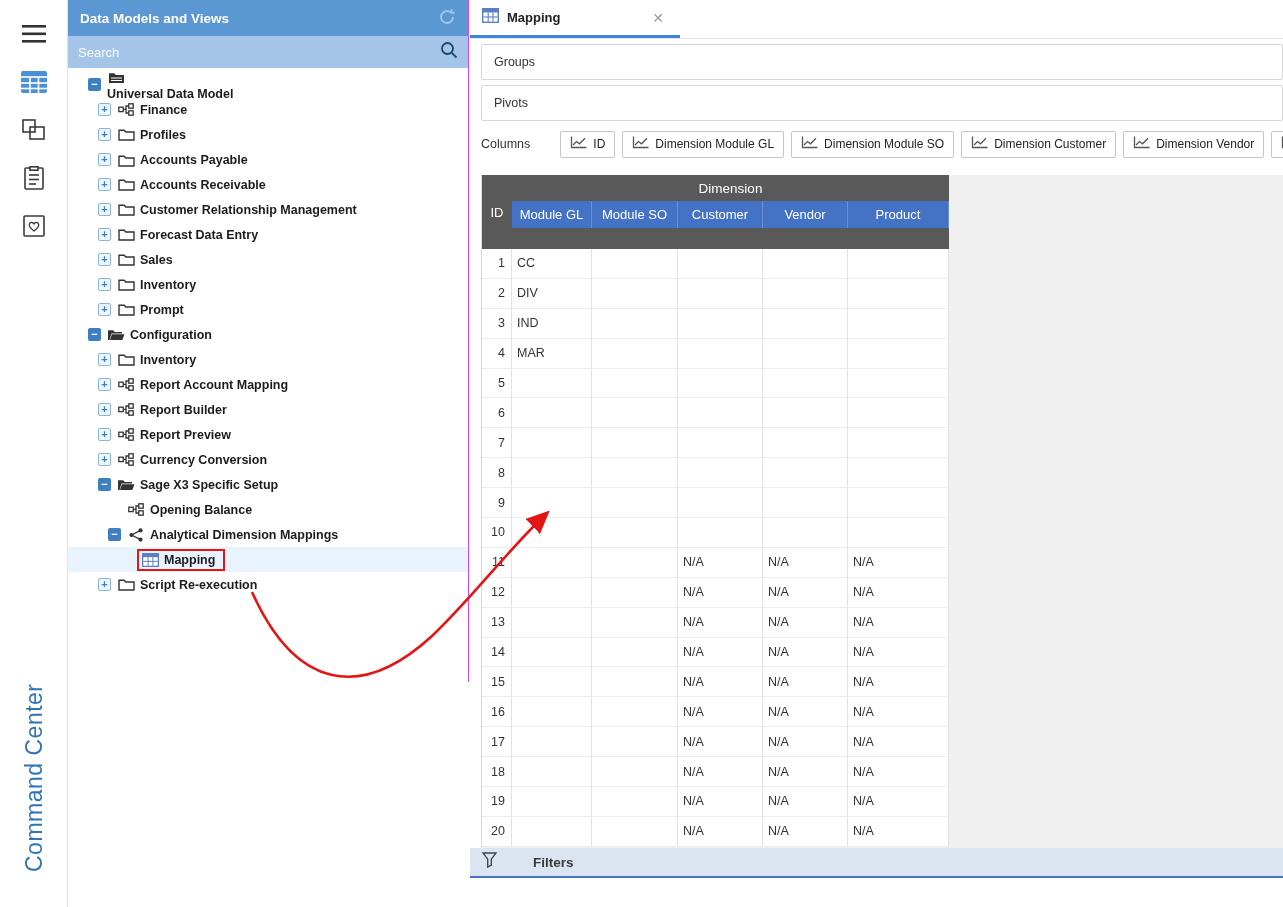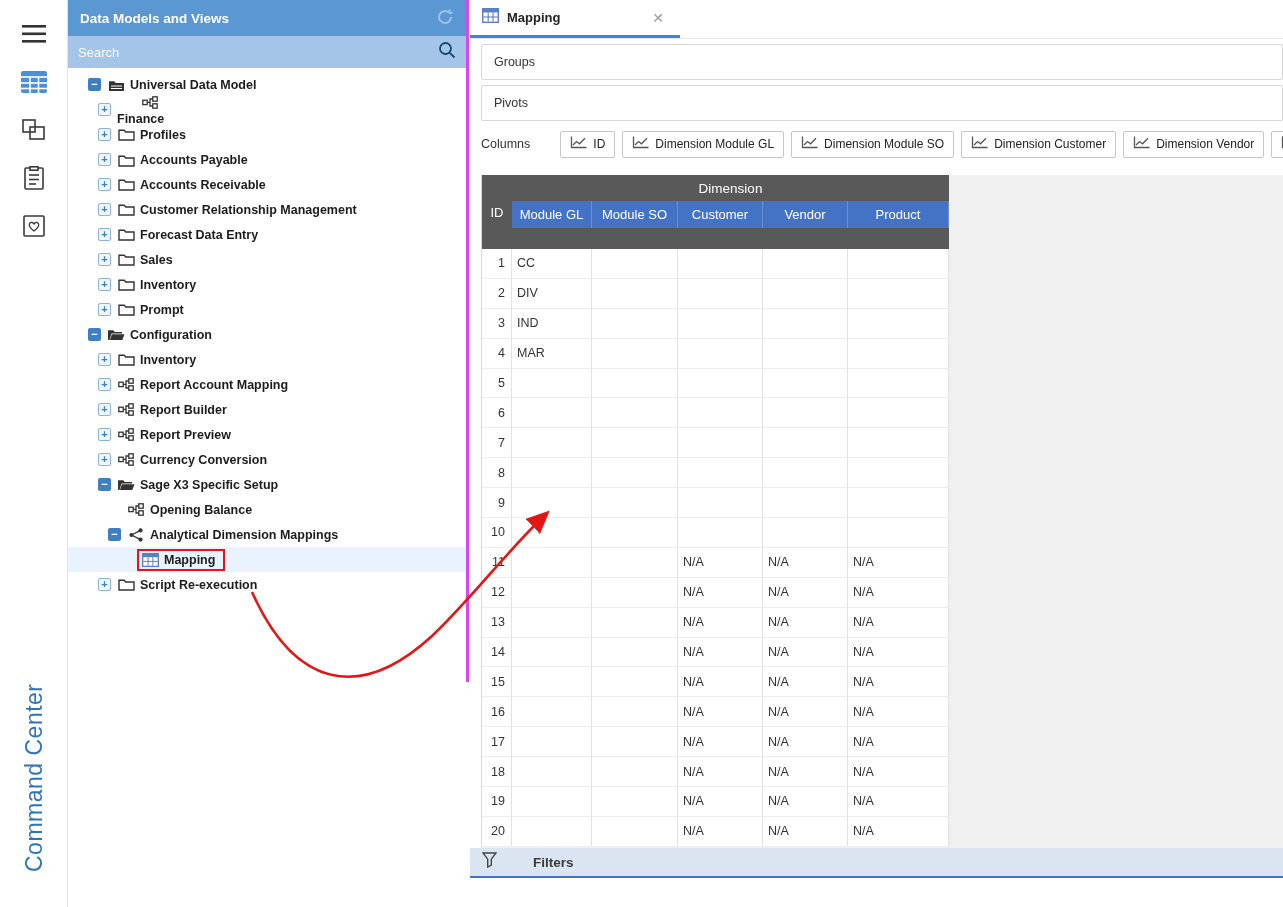--- a/index.html
+++ b/index.html
@@ -19,21 +19,21 @@
   .brand-vert {
     position:absolute; left:0; bottom:4px; width:68px; height:250px;
     display:flex; align-items:center; justify-content:center;
     writing-mode:vertical-rl; transform:rotate(180deg);
     font-size:23px; font-weight:500; color:#2e75b6; letter-spacing:.5px;
     white-space:nowrap;
   }
   
   .sidebar {
     position:absolute; left:68px; top:0; width:401px; height:682px;
-    background:#fff; border-right:3px solid #d946ef;
+    background:#fff; border-right:1px solid #d946ef;
   }
   .sidebar-header {
     height:36px; background:#5b97d3; color:#fff;
     display:flex; align-items:center; padding:0 12px;
     font-size:13.5px; font-weight:600;
   }
   .sidebar-header .sp { flex:1; }
   .searchbar {
     height:32px; background:#a5c5e8; display:flex; align-items:center; padding:0 10px;
   }
@@ -184,34 +184,34 @@
     <span>
       <svg width="18" height="18" viewBox="0 0 18 18" fill="none" stroke="#17456e" stroke-width="1.8">
           <circle cx="7.5" cy="7.5" r="5.5"></circle>
           <line x1="11.8" y1="11.8" x2="16.5" y2="16.5"></line>
         </svg>
     </span>
   </div>
   <div class="tree" id="tree">
       <div class="tree-row" style="padding-left: 20px;">
         <span class="exp minus">−</span>
-        <span style="display: flex; align-items: flex-end;">
+        <span style="display: flex; align-items: flex-start; flex-direction: column;">
           <span class="ticon">
             <svg width="17" height="13" viewBox="0 0 17 13">
               <path d="M1 2.2 H6.2 L7.8 4 H16 V12 H1 Z" fill="#333"></path>
               <line x1="3" y1="7" x2="14" y2="7" stroke="#fff" stroke-width="1"></line>
               <line x1="3" y1="9.5" x2="14" y2="9.5" stroke="#fff" stroke-width="1"></line>
             </svg>
           </span>
           <span>Universal Data Model</span>
         </span>
       </div>
       <div class="tree-row" style="padding-left: 30px;">
         <span class="exp plus">+</span>
-        <span style="display: flex; align-items: flex-end; flex-direction: column;">
+        <span style="display: flex; align-items: center;">
           <span class="ticon">
             <svg width="16" height="13" viewBox="0 0 16 13" fill="none" stroke="#333" stroke-width="1.3">
               <rect x="0.8" y="4.2" width="4.4" height="4.4"></rect>
               <rect x="10.8" y="0.8" width="4.4" height="4.4"></rect>
               <rect x="10.8" y="7.8" width="4.4" height="4.4"></rect>
               <path d="M5.2 6.4 H8 M8 6.4 V3 H10.8 M8 6.4 V10 H10.8"></path>
             </svg>
           </span>
           <span>Finance</span>
         </span>

